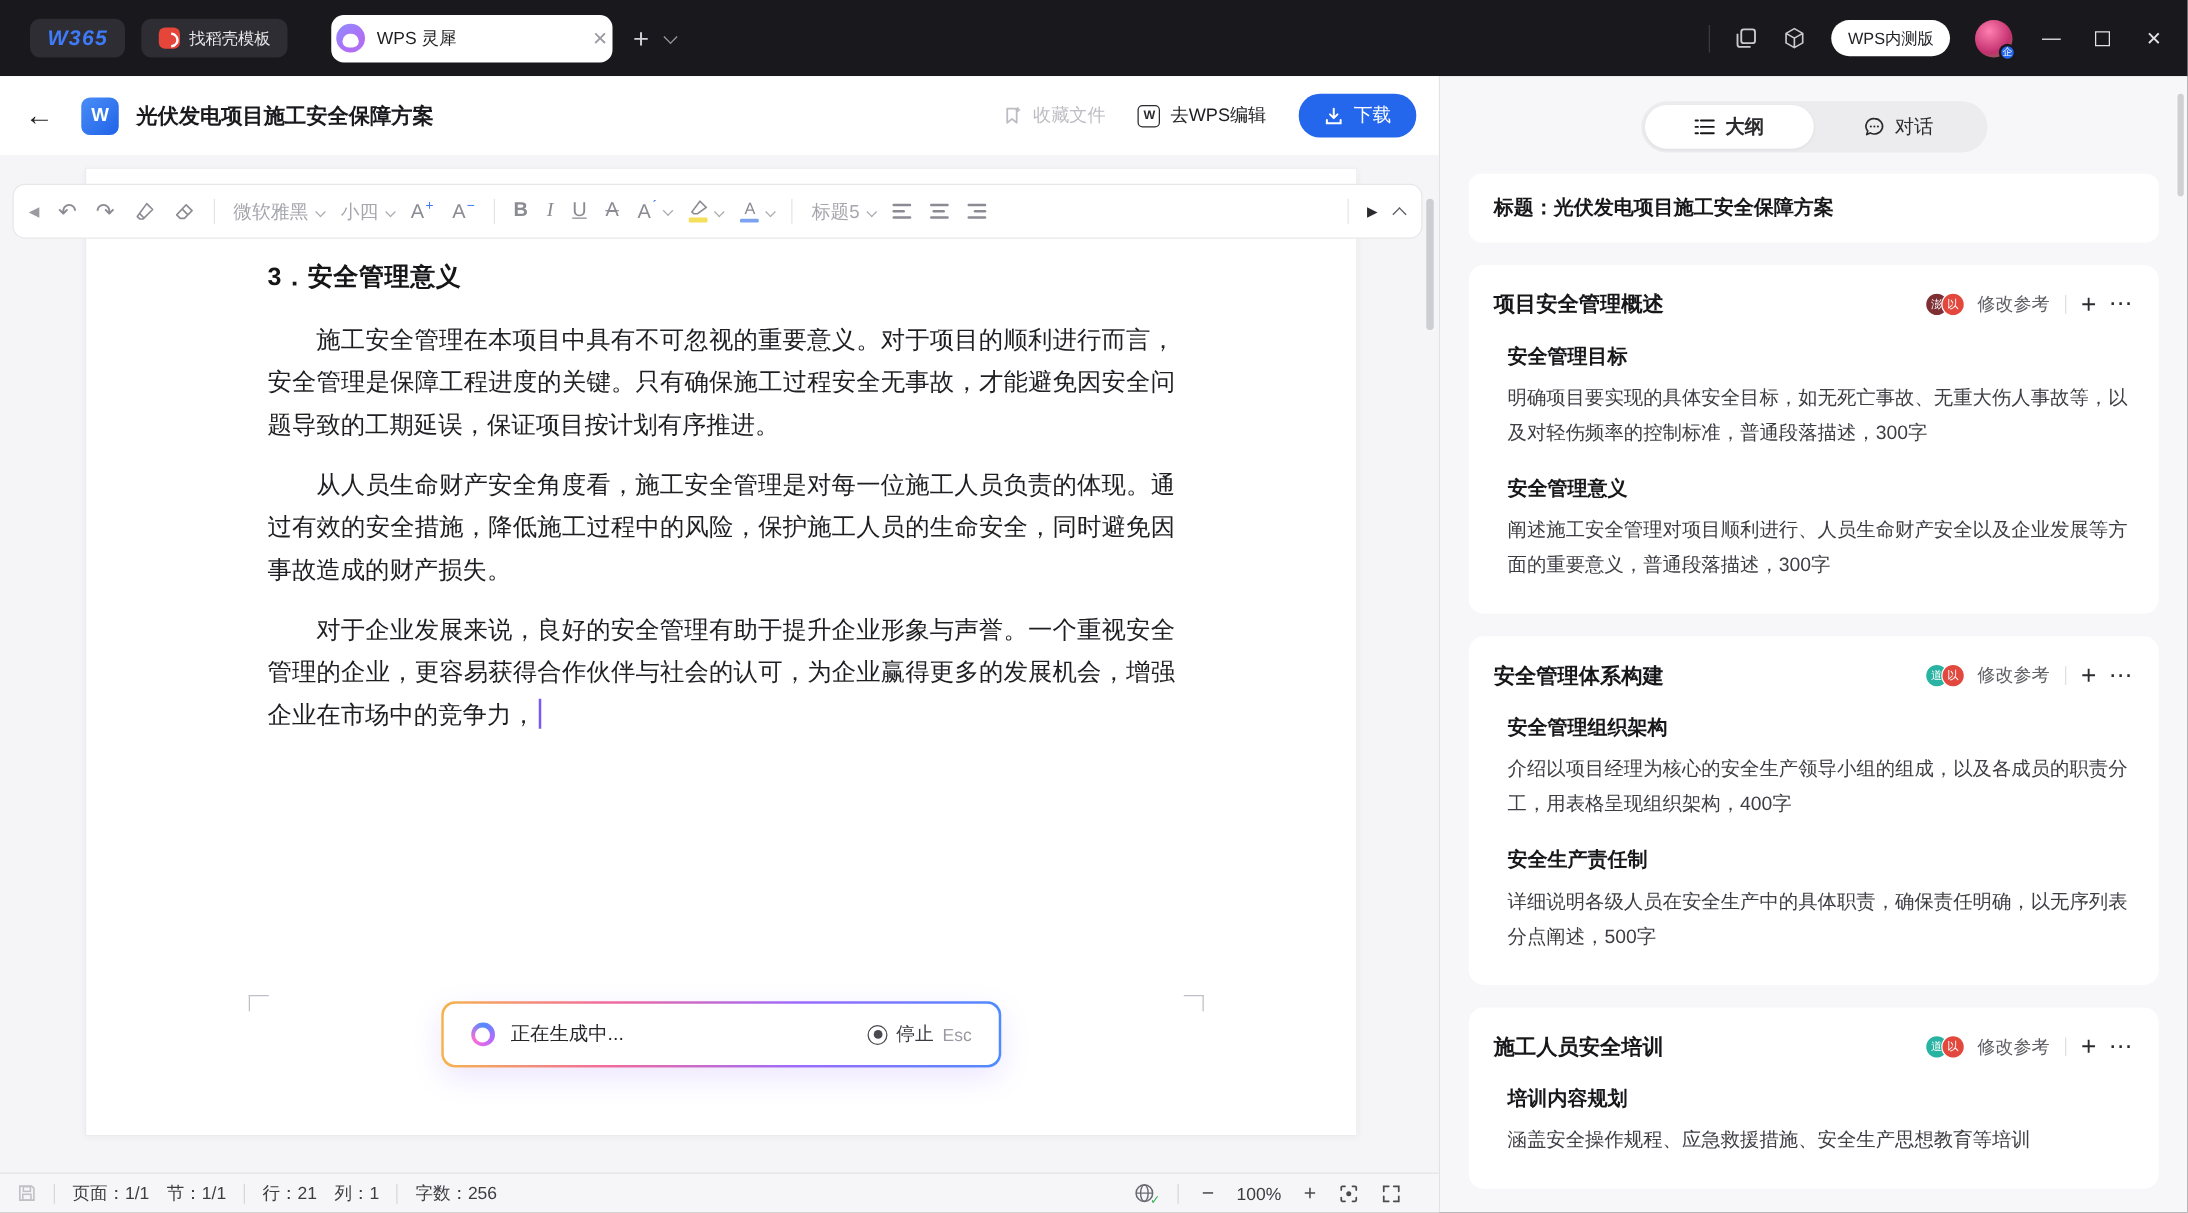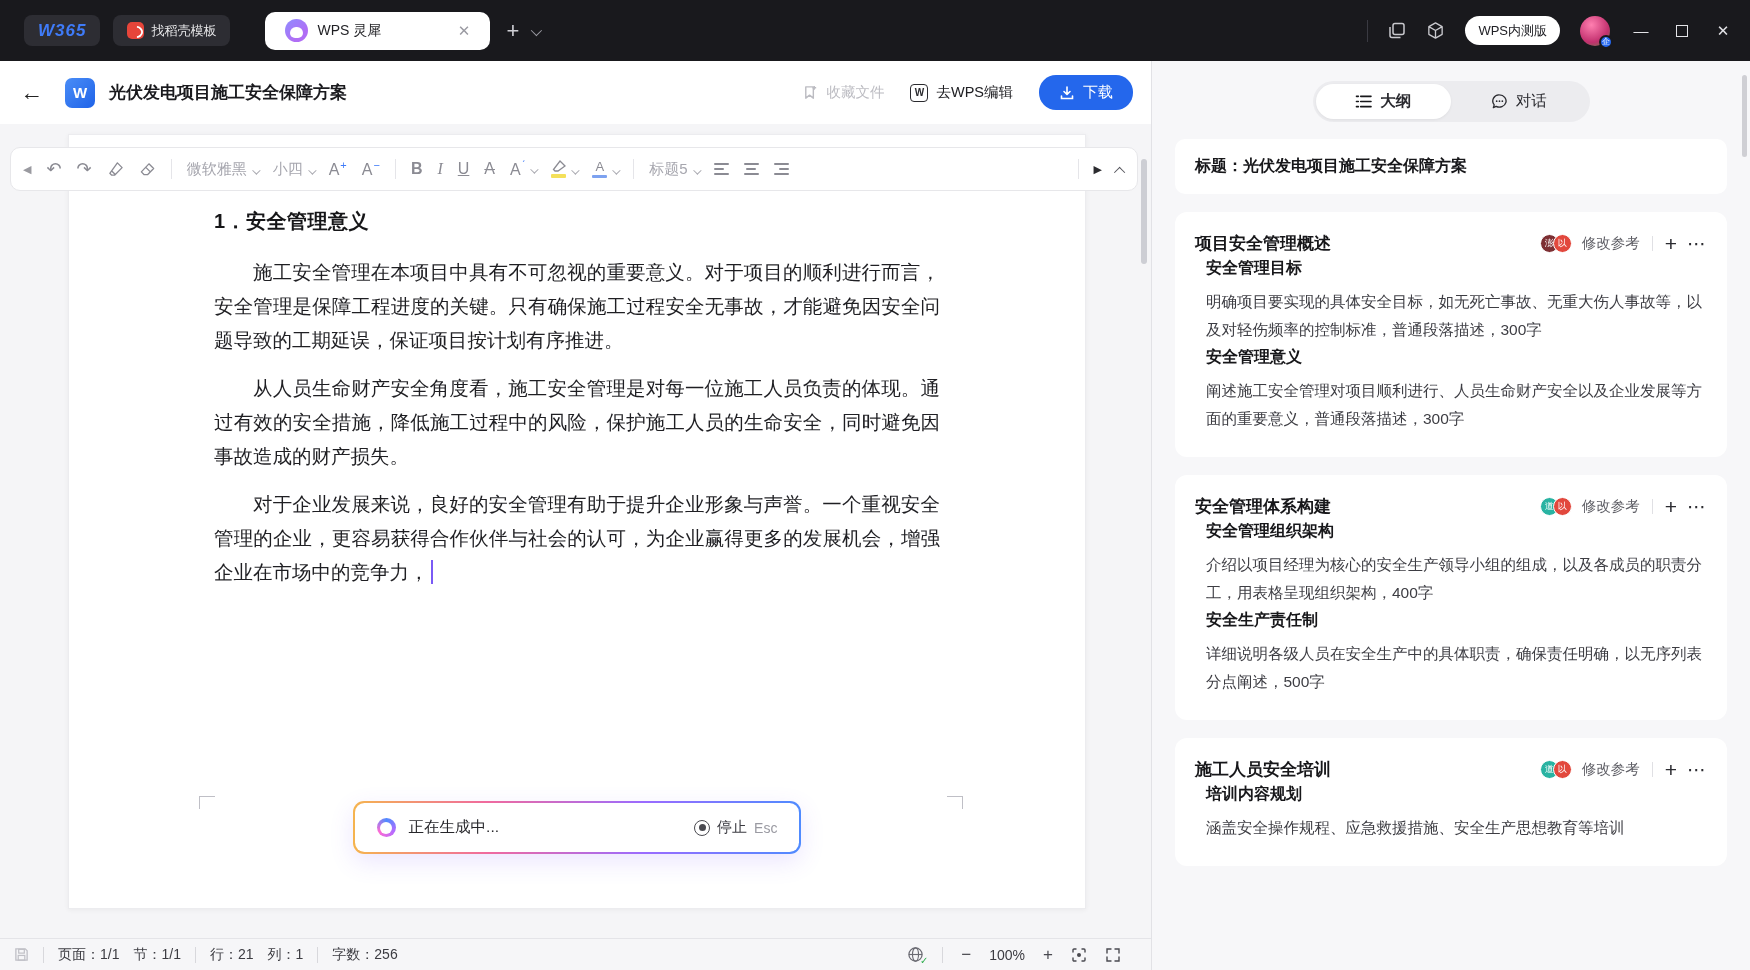--- a/index.html
+++ b/index.html
@@ -7,21 +7,21 @@
   body { font-family:"Liberation Sans","DejaVu Sans",sans-serif; background:#19191d; color:#212126; }
 
   .app { width:1750px; height:970px; display:flex; flex-direction:column; }
 
   
   .titlebar { height:61px; background:#19191d; display:flex; align-items:center; padding:0 16px 0 24px; flex:none; }
   .tb-tab { height:31px; border-radius:8px; background:#2d2d33; color:#e8e8ea; display:flex; align-items:center; padding:0 14px; font-size:13px; gap:7px; }
   .tb-logo { font-size:17px; font-weight:800; color:#3f7bf8; letter-spacing:1px; font-style:italic; }
   .docer-ic { width:17px; height:17px; border-radius:5px; background:#e6453a; position:relative; flex:none; }
   .docer-ic::after { content:""; position:absolute; left:4px; top:4px; width:8px; height:8px; border:2.4px solid #fff; border-left-color:transparent; border-bottom-color:transparent; border-radius:50%; transform:rotate(45deg); }
-  .tb-active { height:38px; width:225px; background:#fff; border-radius:10px; margin-left:35px; display:flex; align-items:center; padding:0 20px; gap:9px; color:#1f1f23; font-size:14px; }
+  .tb-active { height:38px; width:225px; background:#fff; border-radius:10px; margin-left:35px; display:flex; align-items:center; padding:0 4px; gap:9px; color:#1f1f23; font-size:14px; }
   .lingxi-av { width:23px; height:23px; border-radius:50%; background:linear-gradient(140deg,#8f8cff,#b06ef5 70%); position:relative; flex:none; }
   .lingxi-av::after { content:""; position:absolute; left:5px; top:8px; width:13px; height:11px; background:#fff; border-radius:6px 6px 5px 5px; }
   .tb-close-x { margin-left:auto; color:#9a9aa2; font-size:15px; }
   .tb-plus { color:#cfcfd5; font-size:22px; font-weight:300; margin-left:16px; }
   .chev { display:inline-block; width:8px; height:8px; border-right:1.6px solid currentColor; border-bottom:1.6px solid currentColor; transform:rotate(45deg) translateY(-2px); }
   .tb-chev { color:#9a9aa2; margin-left:12px; }
   .tb-right { margin-left:auto; display:flex; align-items:center; gap:20px; }
   .tb-divider { width:1px; height:22px; background:#3a3a42; }
   .tb-icon { color:#c9c9ce; display:flex; align-items:center; }
   .beta-pill { background:#fff; color:#212126; border-radius:15px; height:29px; display:flex; align-items:center; padding:0 13px; font-size:13px; }
@@ -102,21 +102,21 @@
   .sec-head { display:flex; align-items:center; }
   .sec-title { font-size:17px; font-weight:700; color:#17171a; }
   .sec-head-right { margin-left:auto; display:flex; align-items:center; gap:10px; }
   .sec-badges { display:flex; }
   .badge-circle { width:19px; height:19px; border-radius:50%; color:#fff; font-size:9px; display:flex; align-items:center; justify-content:center; border:1.5px solid #fff; }
   .badge-circle + .badge-circle { margin-left:-6px; }
   .sec-action { font-size:14.5px; color:#5f5f66; }
   .sec-v-div { width:1px; height:15px; background:#e0e0e4; margin:0 2px; }
   .sec-add { font-size:21px; color:#2b2b30; font-weight:400; line-height:1; }
   .sec-more { font-size:19px; color:#2b2b30; letter-spacing:1px; line-height:1; }
-  .sec-item { margin-top:3px; padding-left:11px; }
+  .sec-item { margin-top:20px; padding-left:11px; }
   .item-name { font-size:16px; font-weight:700; color:#17171a; margin-bottom:9px; }
   .item-desc { font-size:15.5px; line-height:28px; color:#3d3d43; }
   .v-scroll-side { position:absolute; right:3px; top:14px; width:5px; height:82px; border-radius:3px; background:#cfcfd4; }
 
   .svg-ic { display:block; }
 </style>
 </head>
 <body>
 
 <div class="app">
@@ -261,21 +261,21 @@
             <i style="width:15px"></i>
           </span>
         <span style="flex:1;"></span>
         <span class="tbar-div"></span>
         <span class="scroll-arrow">▶</span>
         <span class="tbar-collapse"><span class="chev"></span></span>
       </div>
 
       <div class="canvas">
         <div class="page">
-          <div class="doc-h2">1．安全管理意义</div>
+          <div class="doc-h2">3．安全管理意义</div>
           <p class="doc-p"><span>施工安全管理在本项目中具有不可忽视的重要意义。对于项目的顺利进行而言，安全管理是保障工程进度的关键。只有确保施工过程安全无事故，才能避免因安全问题导致的工期延误，保证项目按计划有序推进。</span></p>
           <p class="doc-p"><span>从人员生命财产安全角度看，施工安全管理是对每一位施工人员负责的体现。通过有效的安全措施，降低施工过程中的风险，保护施工人员的生命安全，同时避免因事故造成的财产损失。</span></p>
           <p class="doc-p"><span>对于企业发展来说，良好的安全管理有助于提升企业形象与声誉。一个重视安全管理的企业，更容易获得合作伙伴与社会的认可，为企业赢得更多的发展机会，增强企业在市场中的竞争力，</span><span class="caret"></span></p>
           <span class="corner corner-l"></span>
           <span class="corner corner-r"></span>
         </div>
 
         <div class="toast-wrap">
           <div class="toast">
             <span class="spinner"></span>

